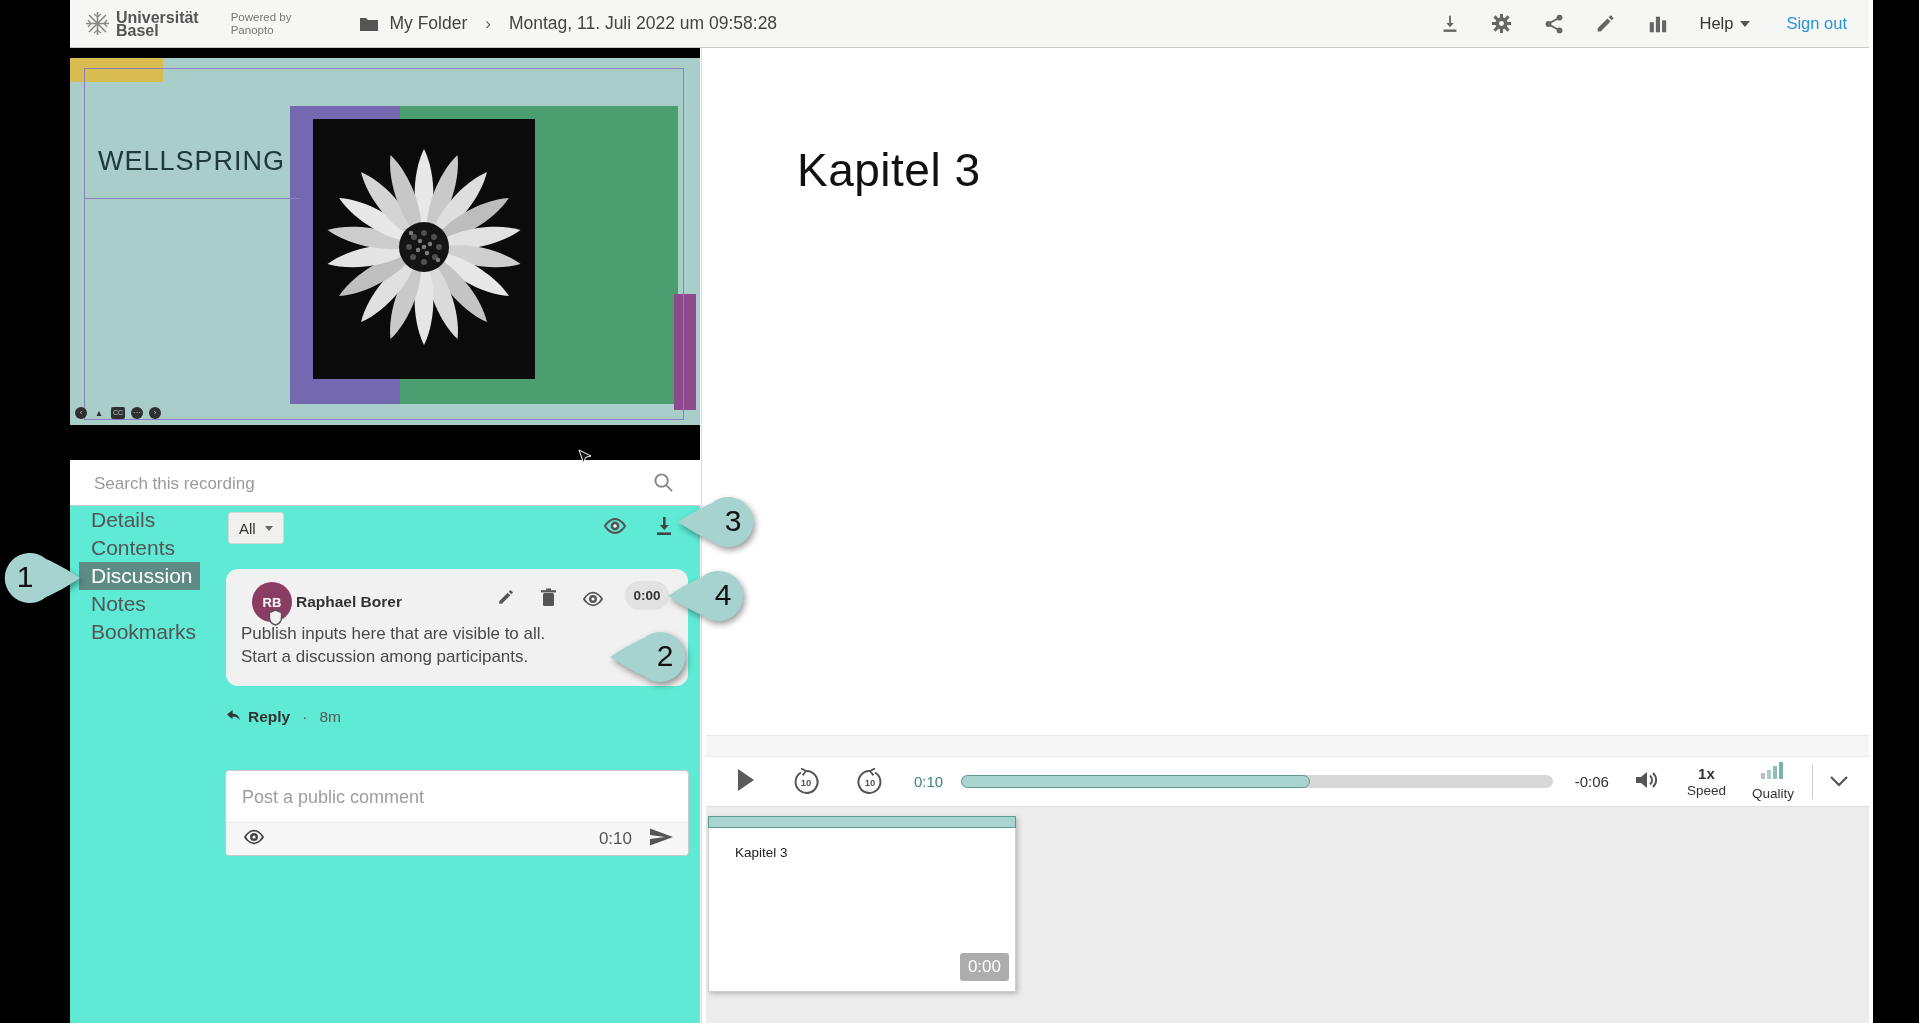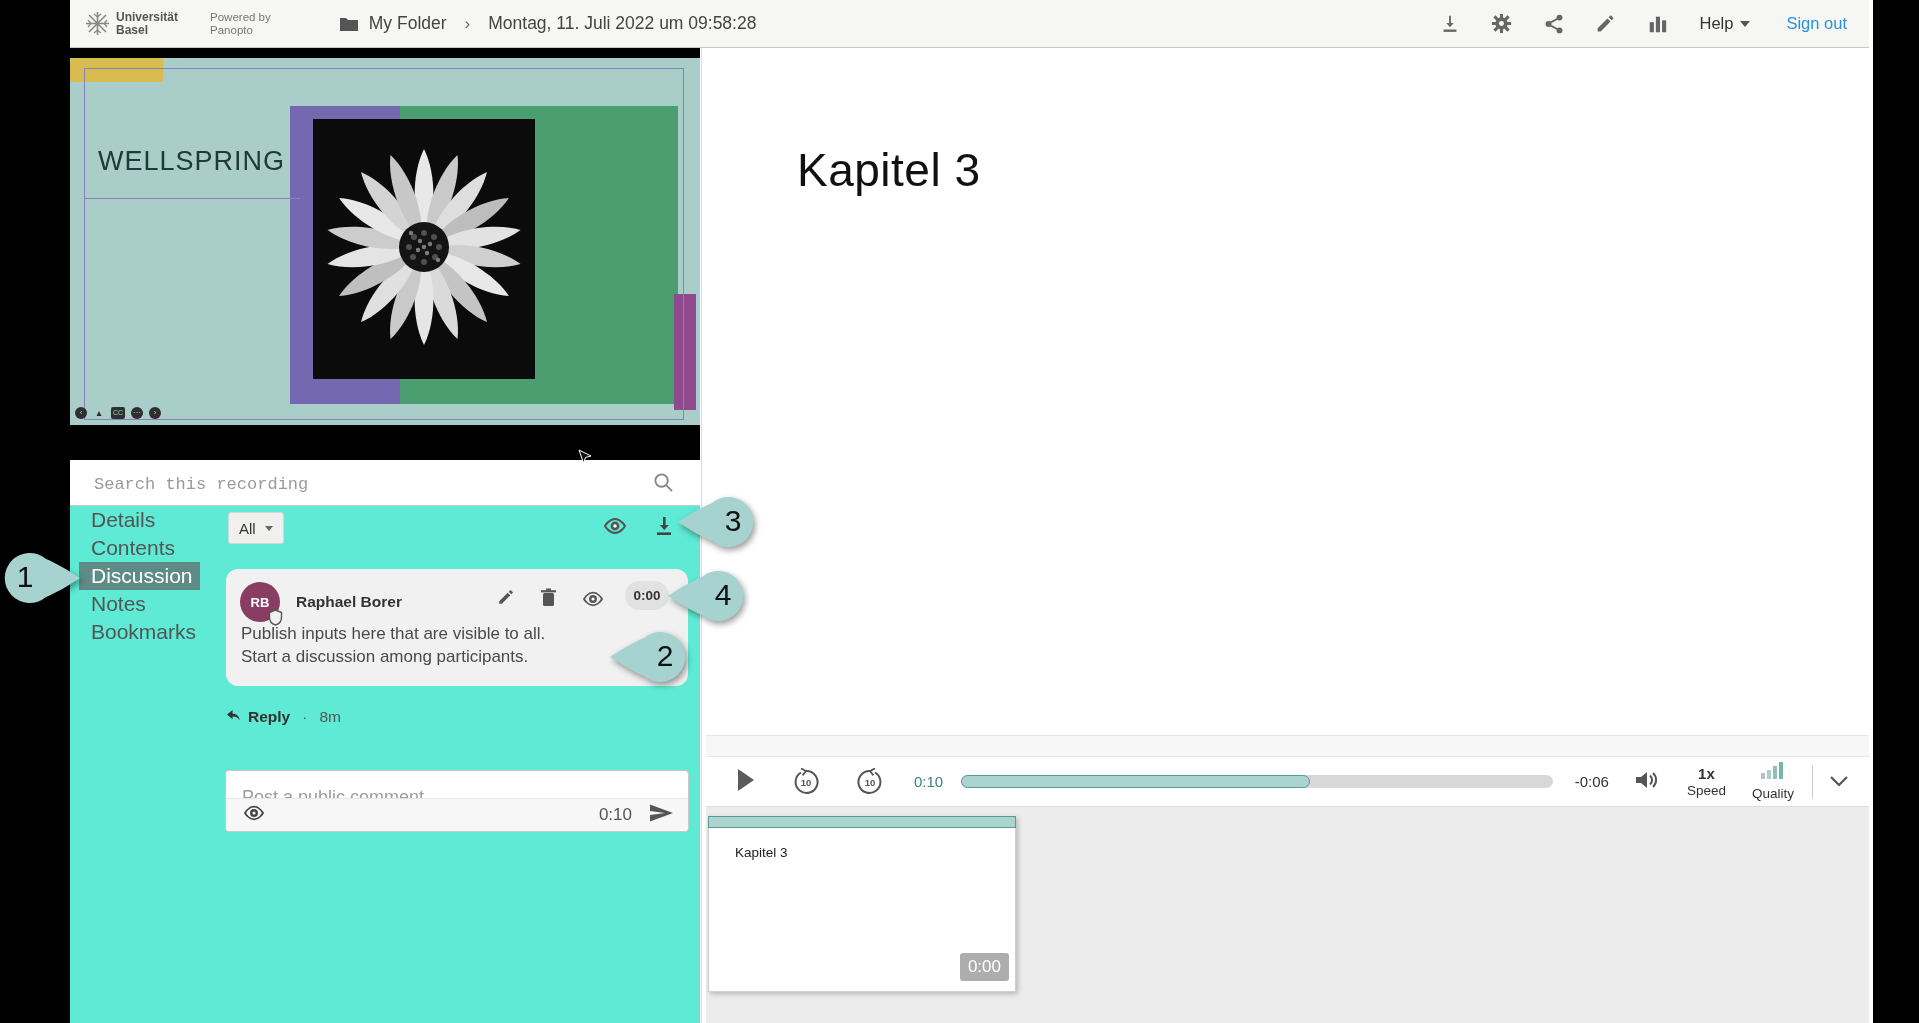--- a/index.html
+++ b/index.html
@@ -5,21 +5,21 @@
   html,body{margin:0;padding:0;background:#000;}
   #app{position:relative;width:1919px;height:1023px;background:#fff;overflow:hidden;
        font-family:"Liberation Sans",sans-serif;color:#333;}
   .abs{position:absolute;}
   
   #black-left{left:0;top:0;width:70px;height:1023px;background:#000;}
   #black-right{left:1871px;top:0;width:48px;height:1023px;background:#000;border-left:2px solid #fff;}
   #topbar{left:70px;top:0;width:1799px;height:48px;background:#f6f6f5;border-bottom:1px solid #c9c9c9;
           display:flex;align-items:center;box-sizing:border-box;}
   .logo-wrap{display:flex;align-items:center;margin-left:14px;}
-  .logo-text{font-size:12px;font-weight:bold;color:#555;line-height:13px;margin-left:5px;}
+  .logo-text{font-size:16px;font-weight:bold;color:#555;line-height:13px;margin-left:5px;}
   .powered{font-size:11.5px;color:#777;line-height:13px;margin-left:32px;}
   .crumbs{display:flex;align-items:center;margin-left:68px;font-size:17.5px;color:#444;}
   .crumb-sep{margin:0 18px;color:#666;font-size:17px;}
   .tb-right{margin-left:auto;display:flex;align-items:center;margin-right:22px;}
   .tb-icon{width:24px;height:24px;margin-left:28px;color:#666;cursor:pointer;display:flex;align-items:center;justify-content:center;}
   .help{display:flex;align-items:center;font-size:16.5px;color:#333;margin-left:30px;cursor:pointer;}
   .caret{width:0;height:0;border-left:5px solid transparent;border-right:5px solid transparent;border-top:6px solid #555;margin-left:7px;}
   .signout{font-size:16.5px;color:#2a93d5;margin-left:36px;cursor:pointer;}
   
   #left-panel{left:70px;top:48px;width:630px;height:975px;background:#5eead4;}
@@ -35,46 +35,46 @@
   .sl-green{left:330px;top:48px;width:278px;height:298px;background:#4b9e6f;}
   .sl-magenta{left:604px;top:236px;width:22px;height:116px;background:#8f4a8e;}
   .sl-flower{left:243px;top:61px;width:222px;height:260px;background:#000;}
   .sl-toolbar{left:5px;top:349px;display:flex;align-items:center;gap:6px;}
   .mini{width:12px;height:12px;border-radius:50%;background:#2f2f2f;color:#a9cdc8;font-size:8px;line-height:12px;text-align:center;cursor:pointer;}
   .mini.cc{border-radius:2px;font-size:7px;width:14px;}
   .mini.tri{background:none;color:#2f2f2f;font-size:10px;}
   
   #search-row{left:0;top:412px;width:630px;height:46px;border-bottom:1px solid #c9c9c9;box-sizing:border-box;background:#fff;}
   #search-input{position:absolute;left:22px;top:8px;width:540px;height:30px;border:none;outline:none;font-size:17px;
-                font-family:Liberation Mono, monospace;color:#333;background:transparent;}
+                font-family:Liberation Sans, sans-serif;color:#333;background:transparent;}
   #search-input::placeholder{color:#9a9a9a;}
   .search-ico{position:absolute;right:26px;top:12px;color:#888;}
   
   #tabs{left:0;top:458px;width:150px;}
   .tab{height:28px;line-height:28px;padding-left:21px;font-size:21px;color:#555;cursor:pointer;white-space:nowrap;}
   .tab.selected{background:#5e8b86;color:#fff;margin-left:9px;padding-left:12px;width:109px;}
   
   .all-btn{left:158px;top:464px;height:30px;padding:0 10px;background:#f0f0ef;border:1px solid #d6d6d6;border-radius:3px;
            display:flex;align-items:center;font-size:15px;color:#333;cursor:pointer;}
   .all-caret{width:0;height:0;border-left:4.5px solid transparent;border-right:4.5px solid transparent;border-top:5.5px solid #666;margin-left:9px;}
   .disc-eye{left:532px;top:468px;color:#555;cursor:pointer;}
   .disc-dl{left:582px;top:466px;color:#444;cursor:pointer;}
   .card{left:156px;top:521px;width:462px;height:117px;background:#f1f1f1;border-radius:12px;}
-  .avatar{left:14px;top:13px;width:40px;height:40px;border-radius:50%;background:#8a3d63;color:#fff;
+  .avatar{left:26px;top:13px;width:40px;height:40px;border-radius:50%;background:#8a3d63;color:#fff;
           font-size:13px;font-weight:bold;display:flex;align-items:center;justify-content:center;}
   .shield{left:42px;top:40px;}
   .c-name{left:70px;top:24px;font-size:15.5px;font-weight:bold;color:#333;}
   .c-act{top:19px;color:#555;cursor:pointer;}
   .c-pill{left:399px;top:12px;width:44px;height:29px;background:#e2e2e2;border-radius:15px;font-size:13.5px;font-weight:bold;
           color:#333;display:flex;align-items:center;justify-content:center;}
   .c-text{left:15px;top:54px;font-size:17px;line-height:22.5px;color:#4a4a4a;}
   .reply-row{left:156px;top:660px;display:flex;align-items:center;font-size:15.5px;color:#555;}
   .reply-lbl{font-weight:bold;color:#333;margin-left:7px;cursor:pointer;}
   .reply-dot{margin:0 12px;}
-  .composer{left:155px;top:722px;width:464px;height:62px;border:1px solid #c9c9c9;border-radius:4px;background:#fff;box-sizing:border-box;}
+  .composer{left:155px;top:722px;width:464px;height:86px;border:1px solid #c9c9c9;border-radius:4px;background:#fff;box-sizing:border-box;}
   #composer-input{position:absolute;left:14px;top:6px;width:420px;height:38px;border:none;outline:none;font-size:18px;
                   font-family:"Liberation Sans",sans-serif;background:transparent;color:#333;}
   #composer-input::placeholder{color:#9d9d9d;}
   .composer-bar{position:absolute;left:0;bottom:0;width:100%;height:33px;background:#f7f7f7;border-top:1px solid #e7e7e7;
                 border-radius:0 0 4px 4px;display:flex;align-items:center;box-sizing:border-box;}
   .composer-eye{margin-left:16px;color:#444;cursor:pointer;}
   .composer-time{margin-left:auto;font-size:17px;color:#555;}
   .composer-send{margin:0 14px 0 16px;color:#555;cursor:pointer;}
   
   #main{left:706px;top:48px;width:1163px;height:975px;background:#fff;}

